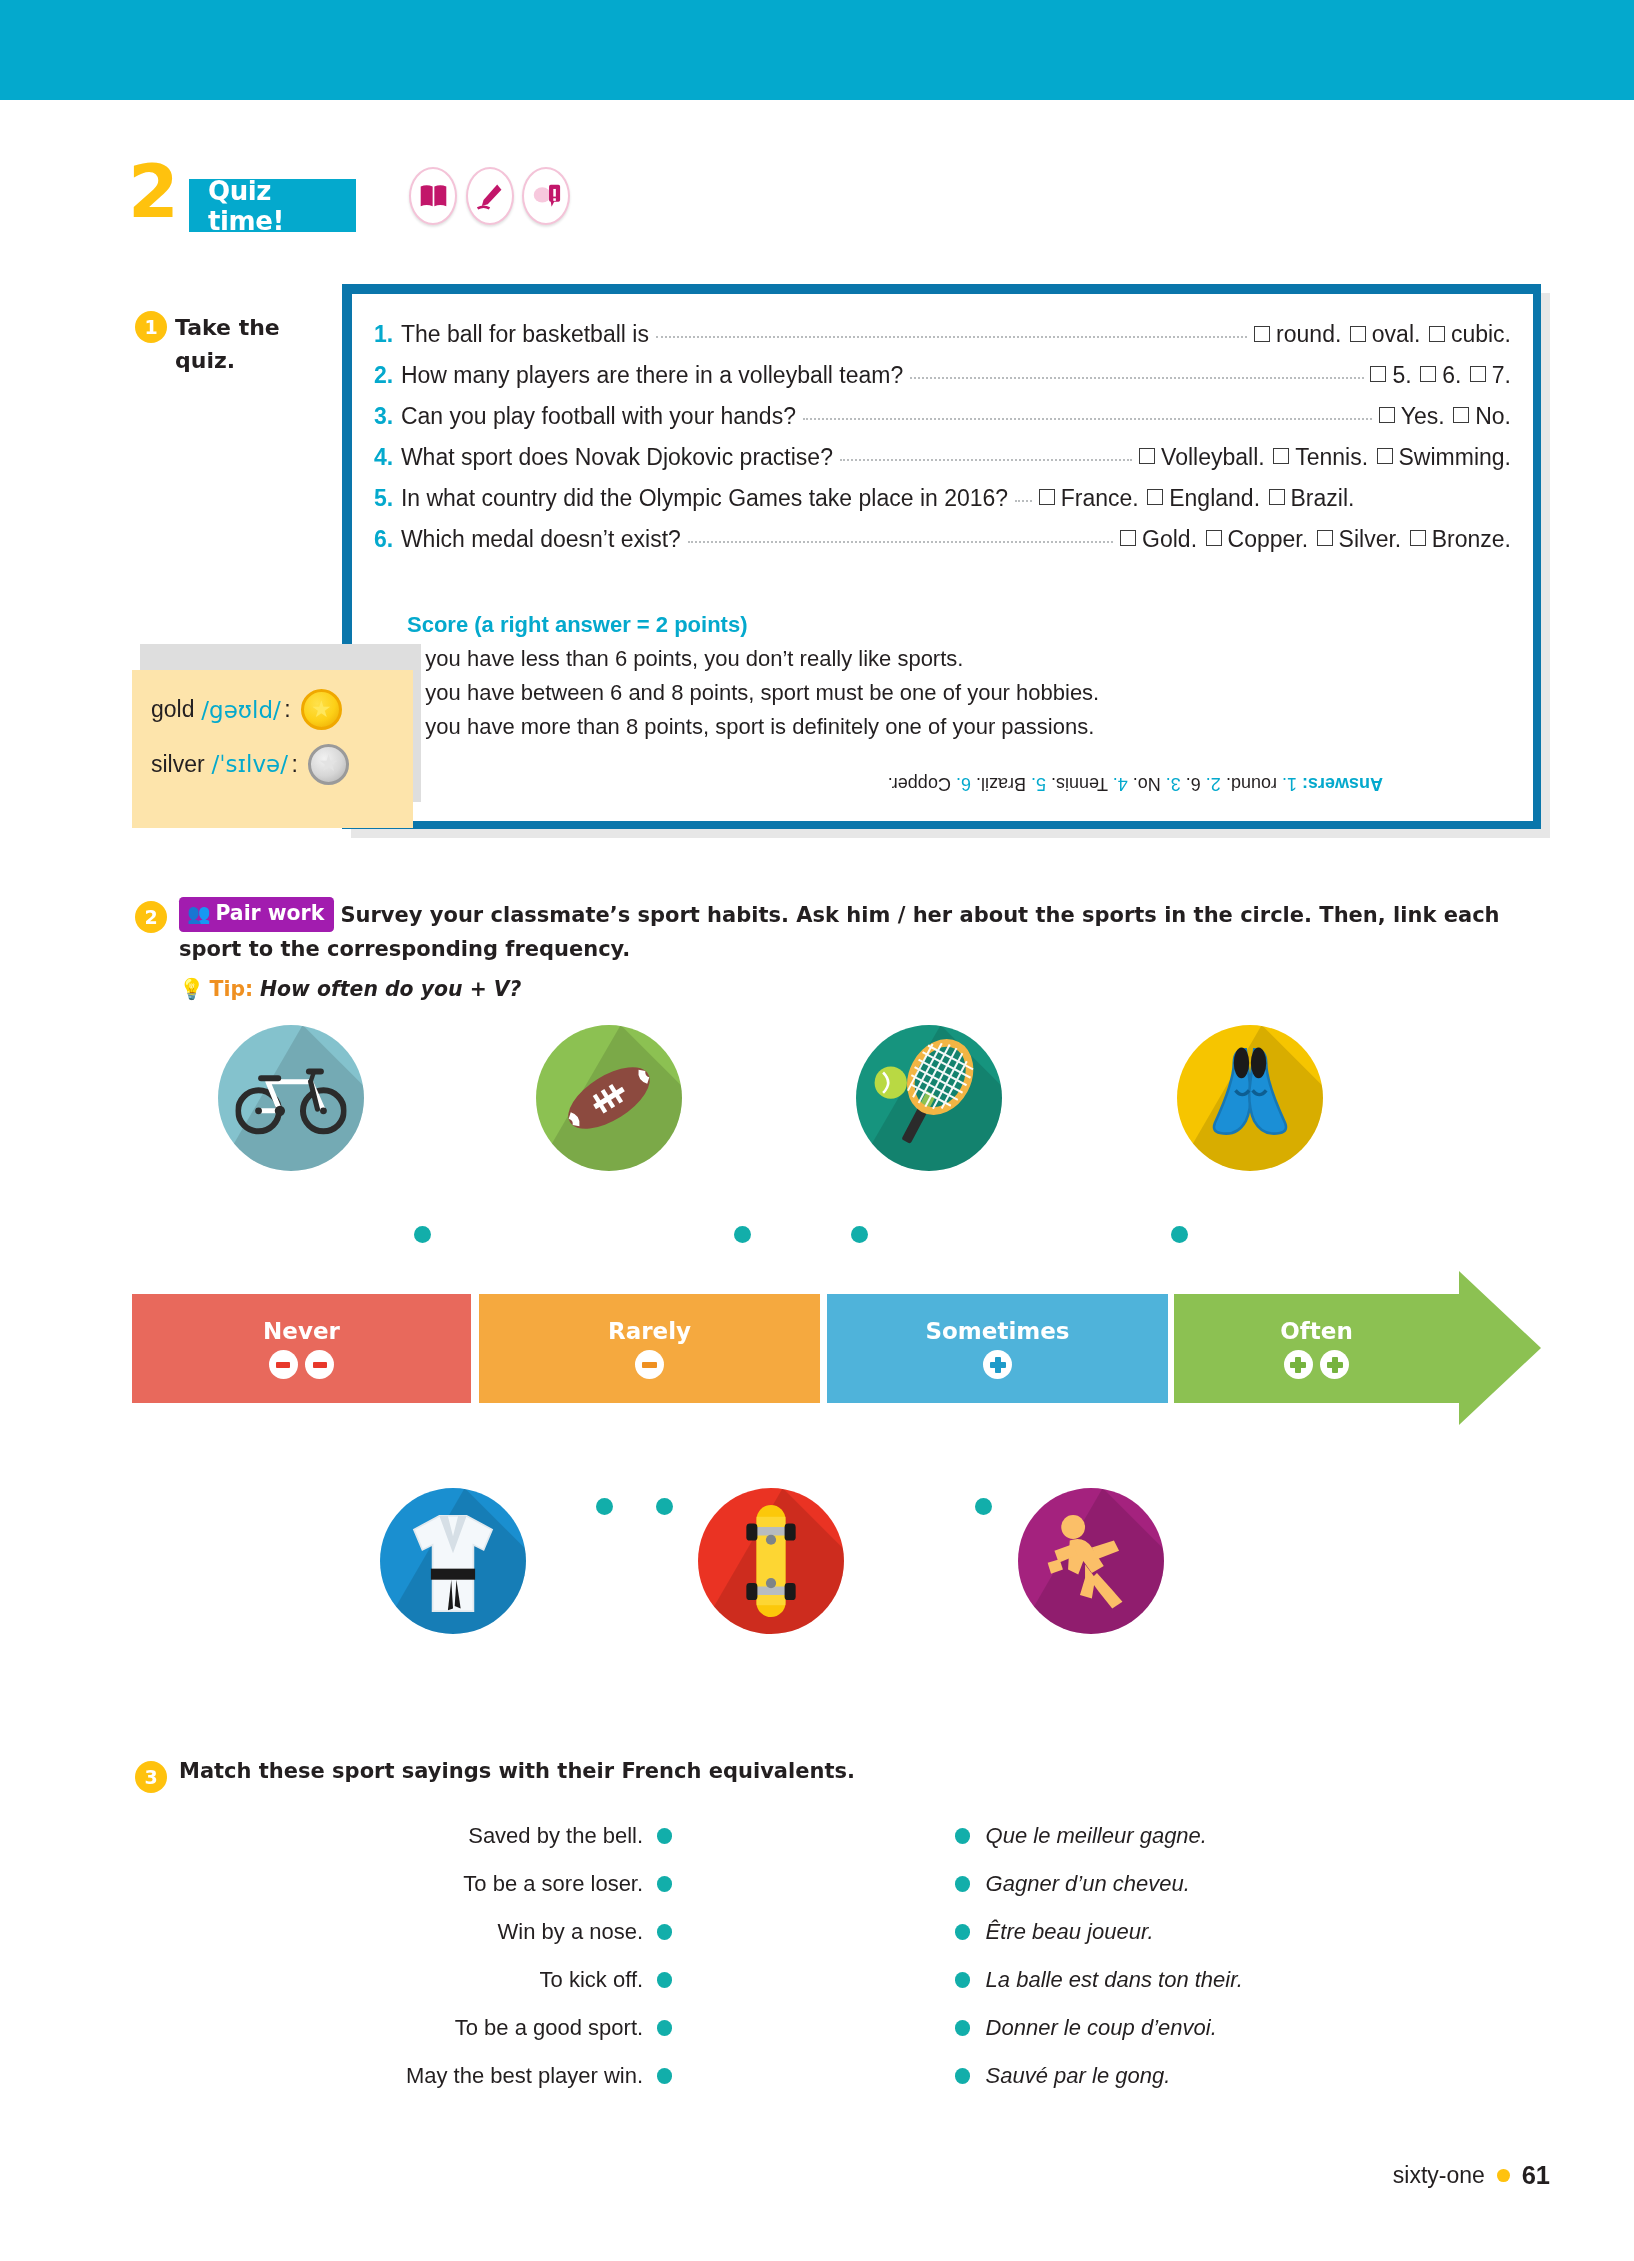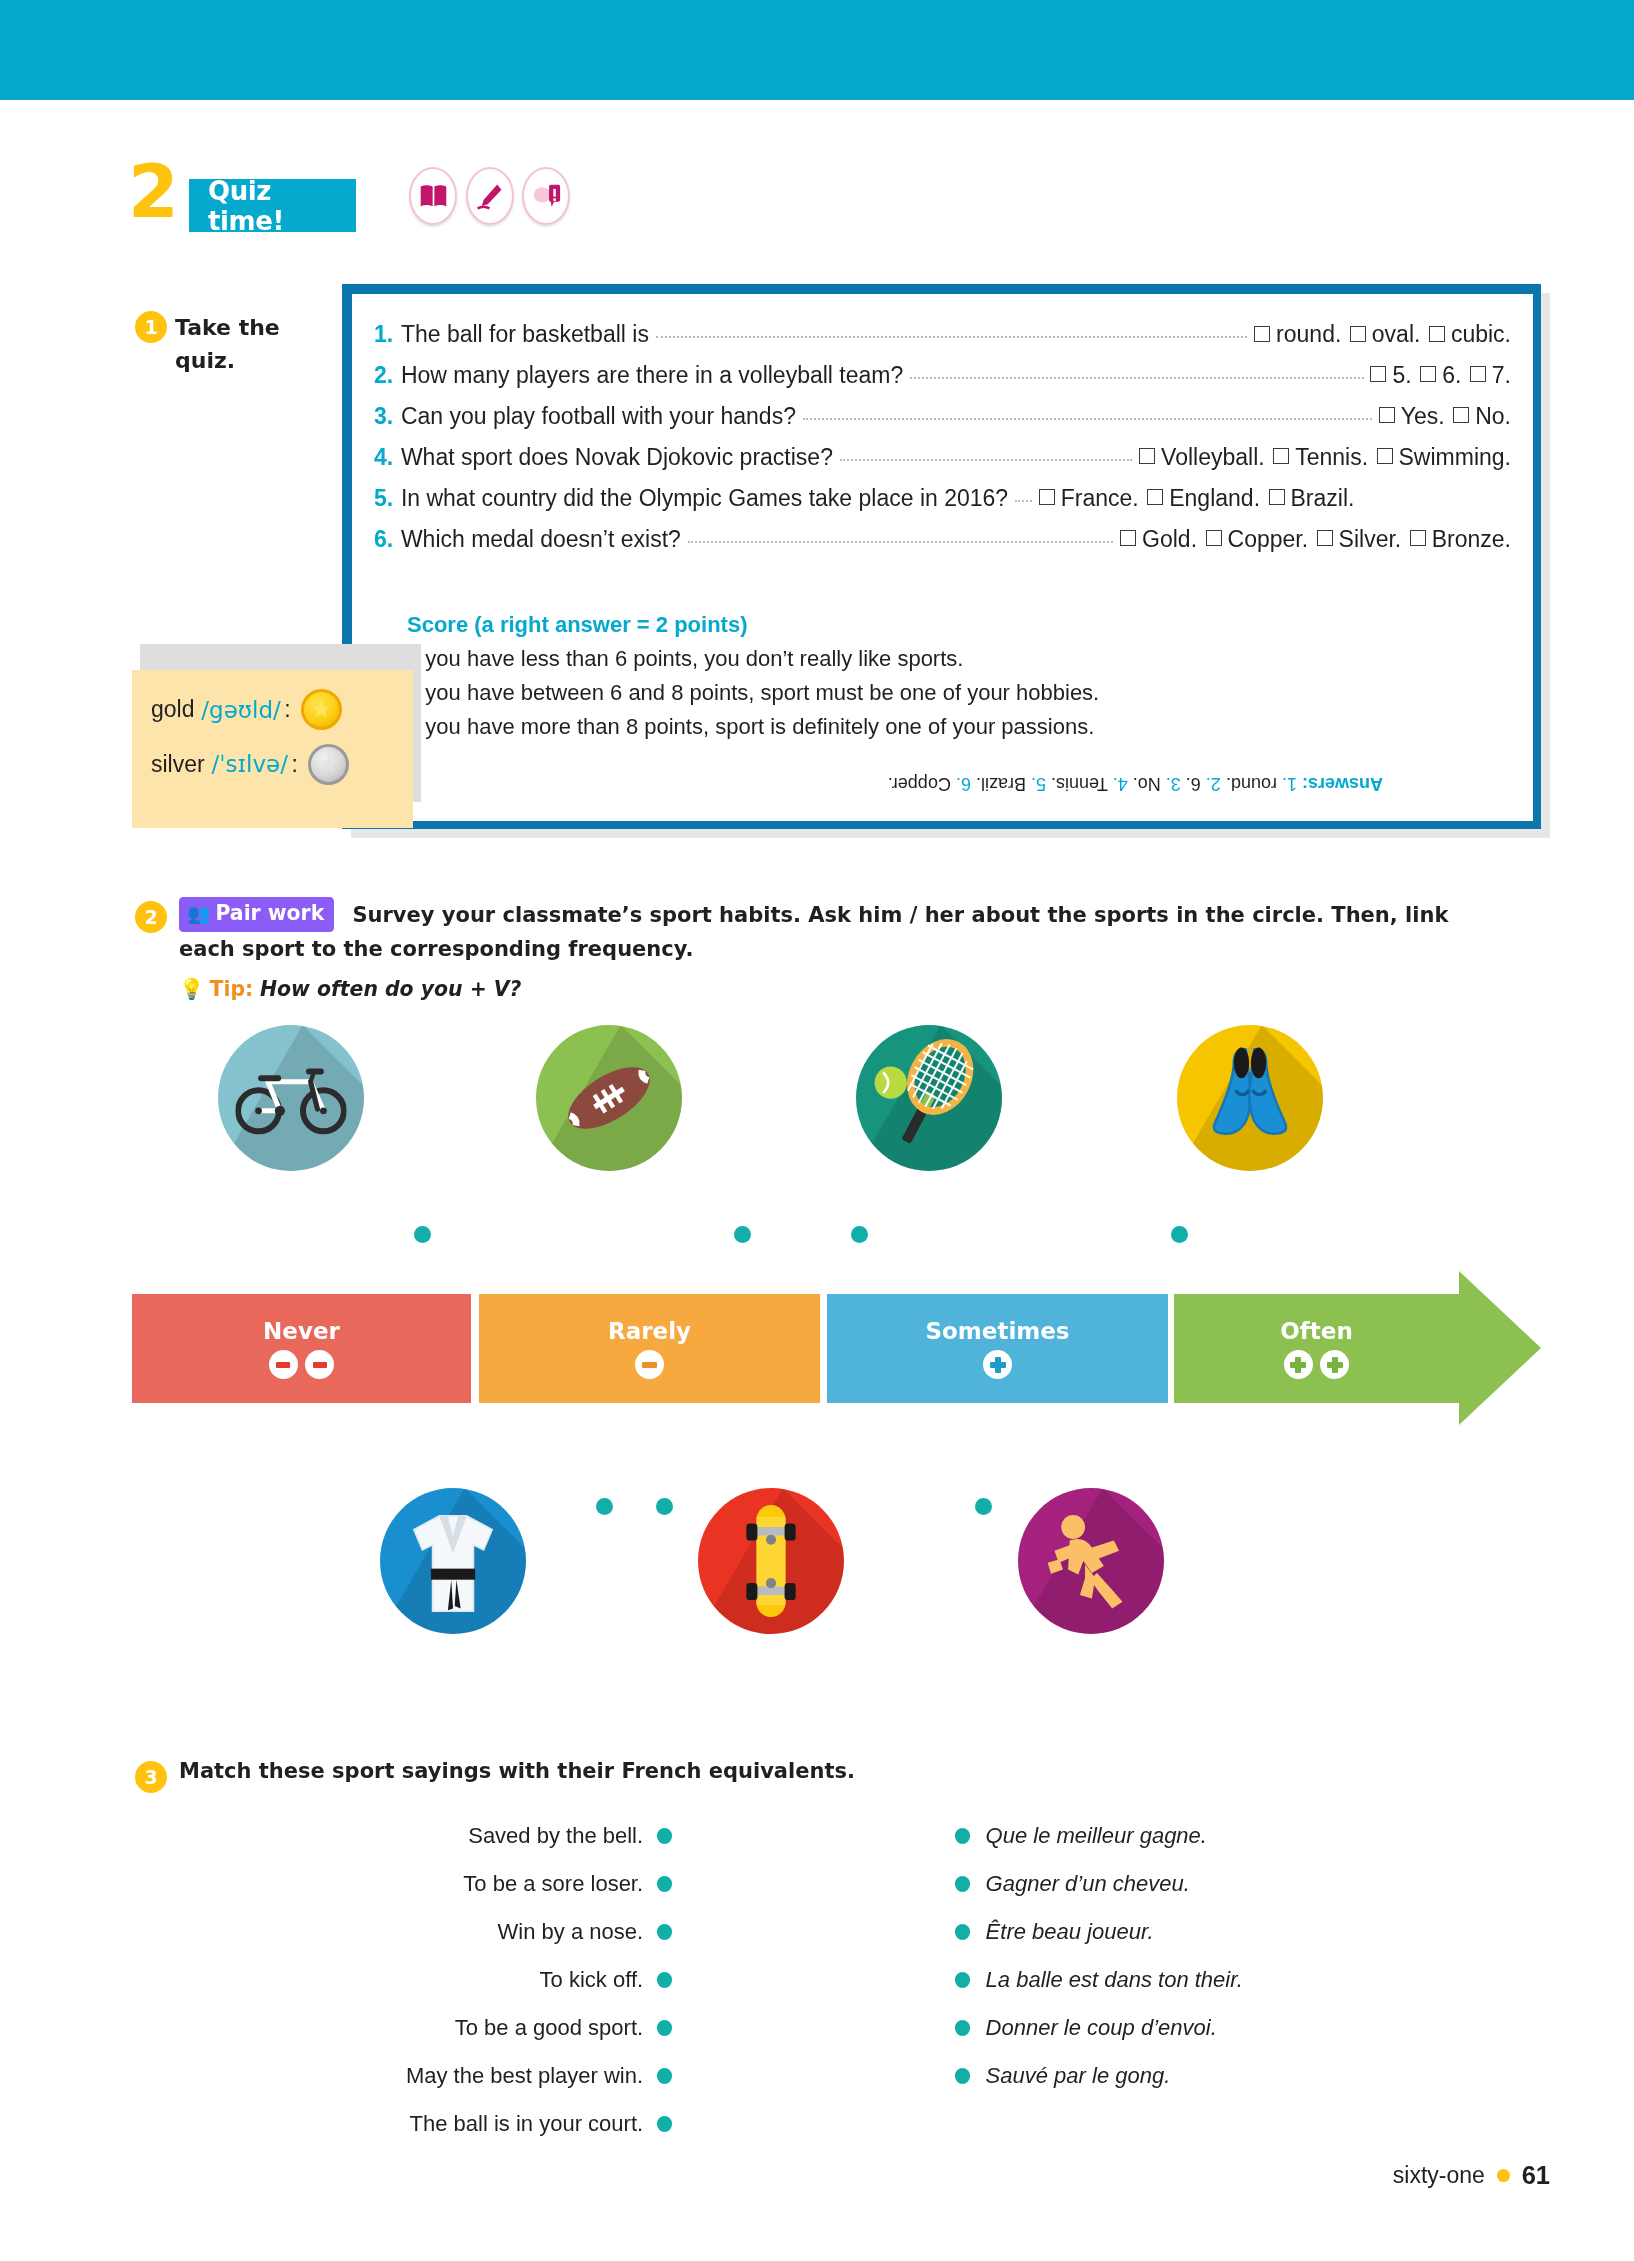--- a/index.html
+++ b/index.html
@@ -132,23 +132,23 @@
   .medal.silver .star { color: #e3e3e3; }
 
   
   .ex2-bullet { position: absolute; left: 135px; top: 901px; }
   .ex2-text {
     position: absolute; left: 179px; top: 899px; width: 1328px;
     font-family: "DejaVu Sans", sans-serif;
     font-size: 21px; font-weight: 700; color: #231f20; line-height: 1.45;
   }
   .pairwork {
-    display: inline-block; background: #8b5cf6; color: #fff;
+    display: inline-block; background: #a21caf; color: #fff;
     border-radius: 4.3px; padding: 1.7px 10.2px 3.4px 8.5px;
-    font-size: 20.4px; font-weight: 700; margin-right: 18px;
+    font-size: 20.4px; font-weight: 700; margin-right: 6px;
     position: relative; top: -1.7px;
   }
   .pw-icon { margin-right: 4.3px; font-size: 19px; }
   .tip-row {
     position: absolute; left: 179px; top: 977px;
     font-size: 20.4px; color: #231f20;
     display: flex; align-items: center;
   }
   .tip-bulb { color: #f5a623; font-size: 20.4px; margin-right: 5.1px; }
   .tip-label { color: #ef9021; font-weight: 700; margin-right: 6.8px; font-family: "DejaVu Sans", sans-serif; }
@@ -562,24 +562,20 @@
         <span class="m-dot"></span>
       </div>
     <div class="m-row">
         <span class="m-txt">To be a good sport.</span>
         <span class="m-dot"></span>
       </div>
     <div class="m-row">
         <span class="m-txt">May the best player win.</span>
         <span class="m-dot"></span>
       </div>
-    <div class="m-row">
-        <span class="m-txt">The ball is in your court.</span>
-        <span class="m-dot"></span>
-      </div>
   </div>
 
   <div class="match-right">
     <div class="m-row">
         <span class="m-dot"></span>
         <span class="m-txt">Que le meilleur gagne.</span>
       </div>
     <div class="m-row">
         <span class="m-dot"></span>
         <span class="m-txt">Gagner d’un cheveu.</span>

